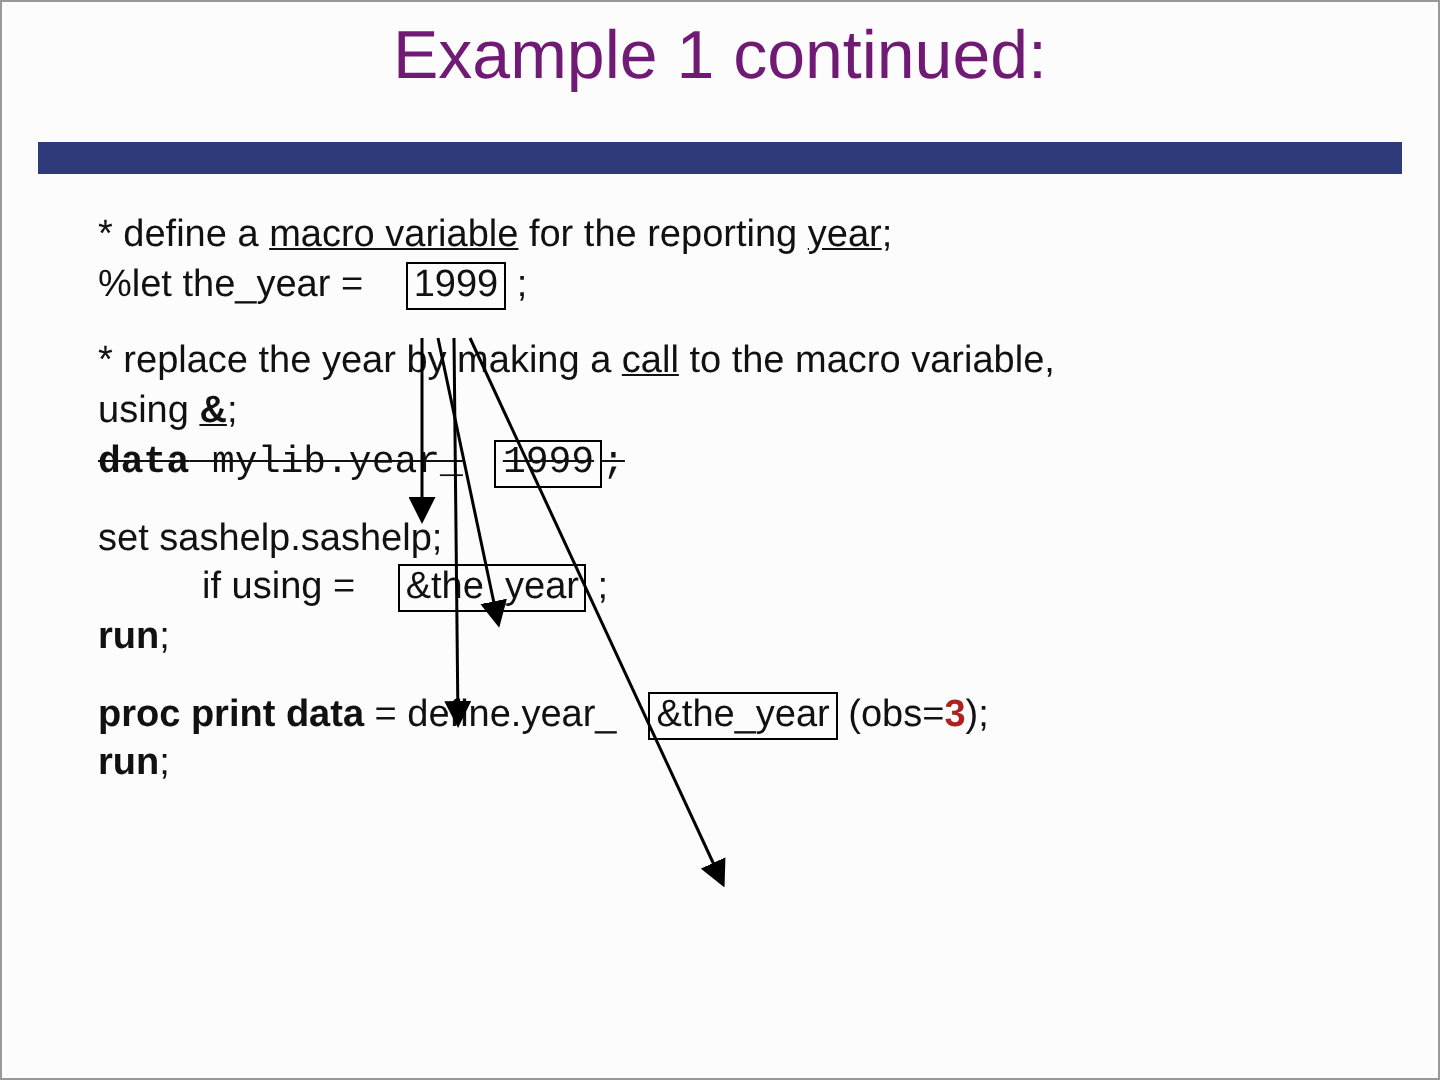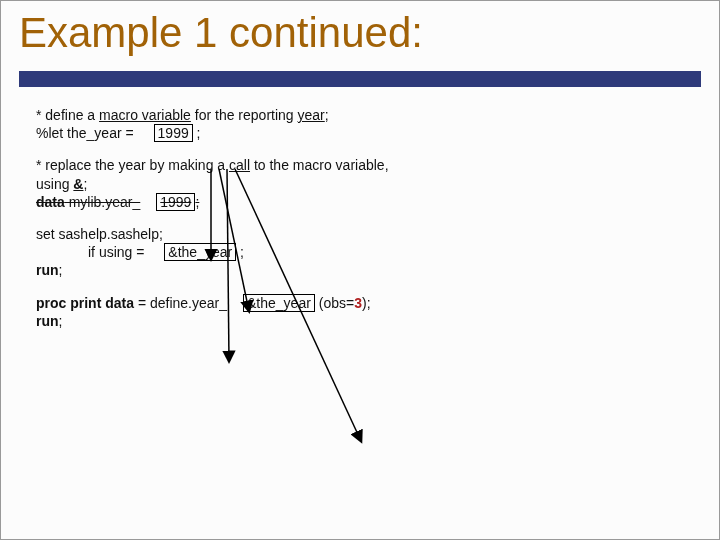--- a/index.html
+++ b/index.html
@@ -17,56 +17,58 @@
     position: relative;
     border: 1px solid #999;
   }
   .title-wrap {
     position: absolute;
     top: 8px;
     left: 18px;
     right: 18px;
   }
   .title {
-    font-size: 42px;
-    color: #a16207;
+    font-size: 34px;
+    color: #701a75;
     font-weight: normal;
     padding-bottom: 6px;
+    text-align: center;
   }
   .title-underline {
     position: absolute;
     left: 0;
     right: 0;
     top: 62px;
     height: 16px;
     background: #2e3a7a;
   }
   .content {
     position: absolute;
     top: 105px;
-    left: 35px;
+    left: 48px;
     right: 30px;
-    font-size: 14px;
+    font-size: 19px;
     color: #111;
     line-height: 1.3;
   }
   .block { margin-bottom: 14px; }
   .indent { }
   .bold { font-weight: bold; }
   .underline { text-decoration: underline; }
   .box {
     display: inline-block;
     border: 1px solid #000;
     padding: 0 3px;
     line-height: 1.15;
     margin-left: 16px;
   }
   .strike {
     text-decoration: line-through;
     text-decoration-color: #111;
+    font-family: Liberation Mono, monospace;
   }
   .digit { color: #b02020; font-weight: bold; }
   .svg-layer {
     position: absolute;
     top: 0; left: 0;
     width: 720px; height: 540px;
     pointer-events: none;
   }
 </style>
 </head>

